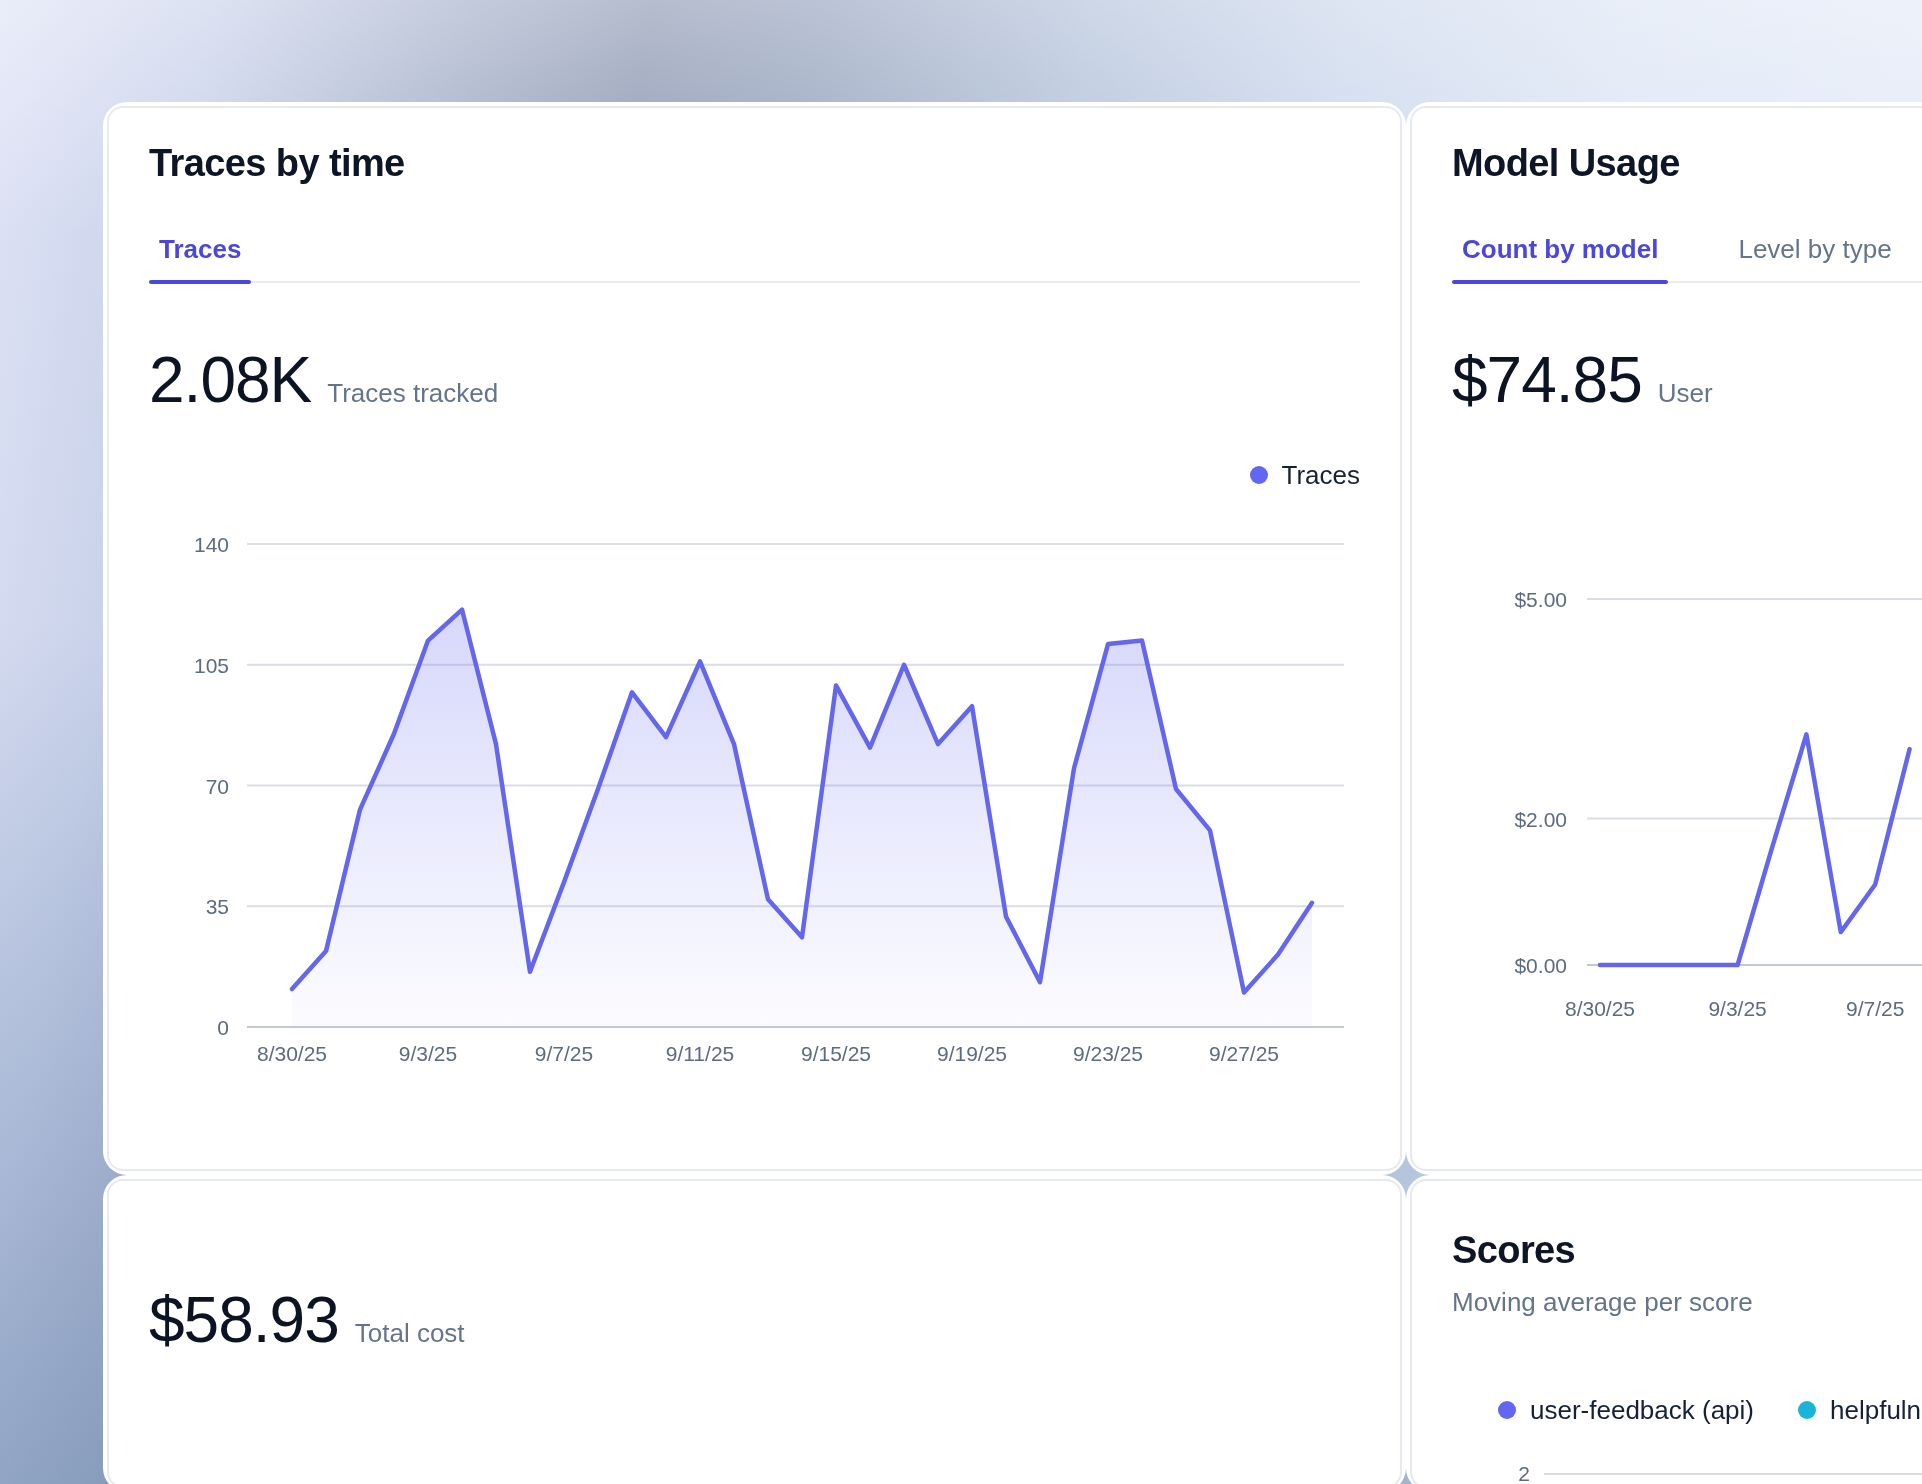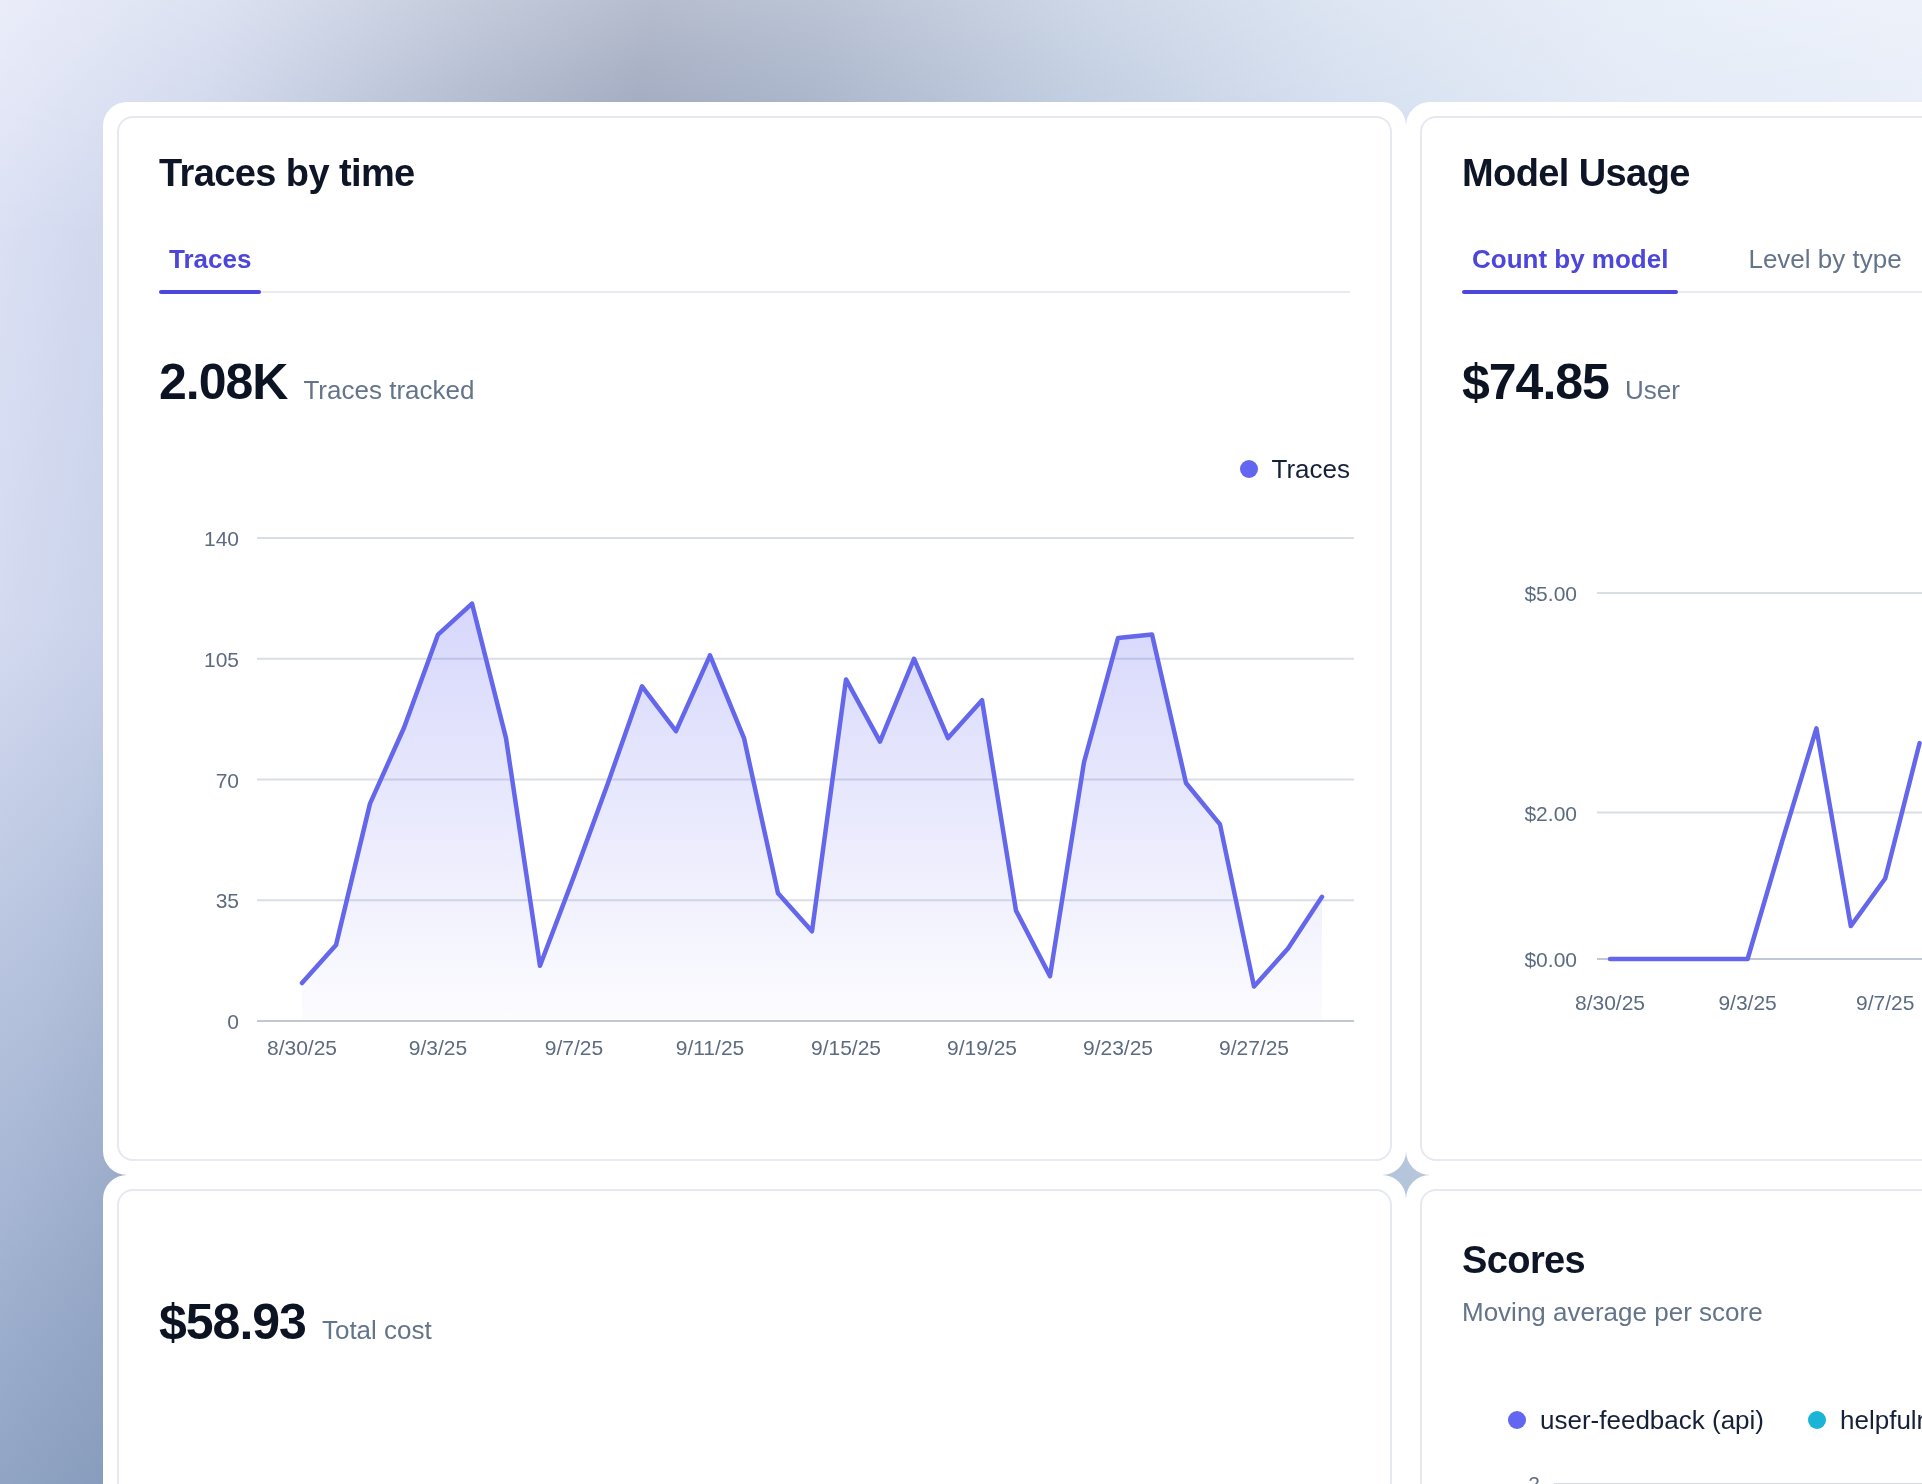--- a/index.html
+++ b/index.html
@@ -9,35 +9,35 @@
     background:
       linear-gradient(180deg, rgba(255,255,255,0.35) 0%, rgba(255,255,255,0) 16%),
       linear-gradient(180deg, rgba(70,105,150,0) 42%, rgba(70,105,150,0.40) 100%),
       linear-gradient(100deg,#dfe3f6 0%,#c9d2ea 10%,#a3aec7 22%,#8e99b3 30%,#97a5bf 38%,#b3c2da 50%,#ccd8ec 62%,#dde6f5 75%,#e9eef9 100%);
   }
   .grid{
     position:absolute;left:103px;top:102px;
     display:grid;grid-template-columns:1303px 1303px;grid-template-rows:1073px 1fr;
     height:1382px;
   }
-  .mat{background:#ffffff;border-radius:24px;padding:14px;box-sizing:border-box;}
+  .mat{background:#ffffff;border-radius:24px;padding:4px;box-sizing:border-box;}
   .card{
     background:#ffffff;border:2px solid #e6e9f1;border-radius:16px;
     box-sizing:border-box;height:100%;padding:32px 40px 0 40px;overflow:hidden;
   }
   .row2 .card{padding-top:46px;}
   .card-title{font-size:38px;font-weight:700;color:#0d1526;letter-spacing:-0.6px;line-height:46px;}
   .card-sub{font-size:26px;color:#64748b;margin-top:14px;}
   .tabs{display:flex;margin-top:48px;border-bottom:2px solid #e9ebf1;}
   .tab{font-size:26px;font-weight:500;color:#64748b;padding:0 10px 16px 10px;margin-right:60px;
        position:relative;cursor:pointer;}
   .tab.active{color:#4c46db;font-weight:600;}
   .tab.active::after{content:"";position:absolute;left:0;right:0;bottom:-3px;height:4px;background:#4c46db;border-radius:2px;}
   .metric{margin-top:60px;display:flex;align-items:baseline;}
-  .metric-value{font-size:50px;font-weight:700;color:#0c1322;letter-spacing:-1px;}
+  .metric-value{font-size:64px;font-weight:400;color:#0c1322;letter-spacing:-1px;}
   .metric-label{font-size:26px;color:#64748b;margin-left:16px;margin-top:14px;}
   .legend-row{display:flex;justify-content:flex-end;align-items:center;margin-top:42px;height:32px;}
   .legend-row.left{justify-content:flex-start;margin-left:46px;margin-top:76px;}
   .legend-item{display:flex;align-items:center;margin-left:44px;white-space:nowrap;}
   .legend-item:first-child{margin-left:0;}
   .dot{width:18px;height:18px;border-radius:50%;margin-right:14px;flex:0 0 auto;}
   .legend-label{font-size:26px;color:#16203a;}
   svg text.tick{font-family:"Liberation Sans","DejaVu Sans",sans-serif;font-size:21px;fill:#5d6b80;}
   .chart1{margin-top:38px;display:block;}
   .chart2{margin-top:153px;display:block;}

